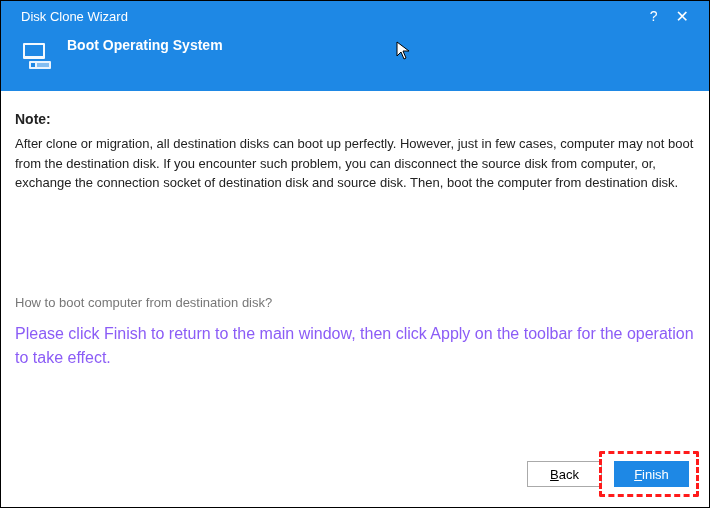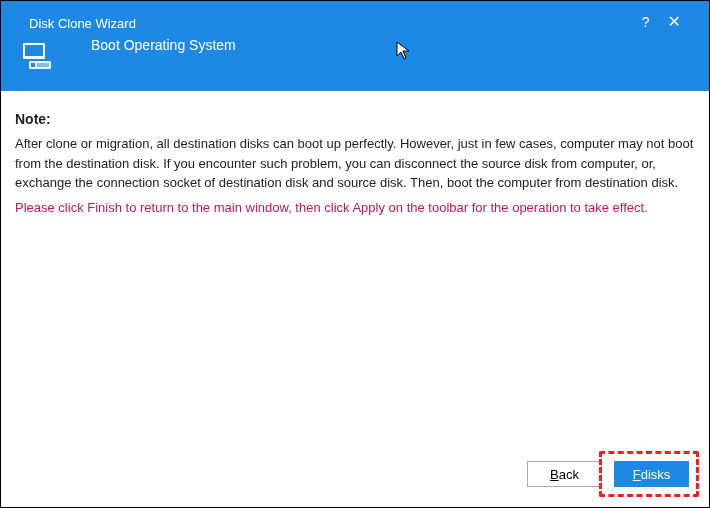--- a/index.html
+++ b/index.html
@@ -15,22 +15,22 @@
       height: 508px;
       overflow: hidden;
       position: relative;
       border: 1px solid #000;
     }
     .titlebar {
       background: #1e88e5;
       color: #fff;
       height: 30px;
       display: flex;
-      align-items: flex-end;
-      padding: 0 28px;
+      align-items: center;
+      padding: 0 20px;
       font-size: 13px;
     }
     .titlebar-title {
       flex: 1;
     }
     .titlebar-icons {
       display: flex;
       gap: 18px;
       align-items: center;
     }
@@ -63,23 +63,22 @@
     .header-icon svg {
       width: 36px;
       height: 36px;
     }
     .header-text {
       display: flex;
       flex-direction: column;
       gap: 2px;
     }
     .header-title {
-      font-weight: normal;
+      font-weight: bold;
       font-size: 14px;
-      margin-left: 24px;
     }
     .header-subtitle {
       font-size: 12px;
       color: #e0ecf9;
     }
     .content {
       padding: 18px 14px 0 14px;
       color: #222;
       font-size: 13px;
       line-height: 1.5;
@@ -93,22 +92,22 @@
       font-size: 13px;
       margin-bottom: 5px;
     }
     .link-text {
       color: #777;
       margin-top: 100px;
       margin-bottom: 10px;
       font-size: 13px;
     }
     .instruction {
-      font-size: 13px;
-      color: #be185d;
+      font-size: 16px;
+      color: #8b5cf6;
     }
     .footer {
       position: absolute;
       bottom: 20px;
       right: 20px;
       display: flex;
       gap: 12px;
       align-items: center;
     }
     .btn {
@@ -176,31 +175,32 @@
     </svg>
   </div>
   <div class="header-text">
     <div class="header-title">Boot Operating System</div>
   </div>
 </div>
 
 <div class="content">
   <div class="note-label">Note:</div>
   <div class="note-body">After clone or migration, all destination disks can boot up perfectly. However, just in few cases, computer may not boot from the destination disk. If you encounter such problem, you can disconnect the source disk from computer, or, exchange the connection socket of destination disk and source disk. Then, boot the computer from destination disk.</div>
+  <div class="link-text">How to boot computer from destination disk?</div>
   <div class="instruction">Please click Finish to return to the main window, then click Apply on the toolbar for the operation to take effect.</div>
 </div>
 
 <div class="footer">
   <button class="btn">
       <span class="underline">B</span>
       <span>ack</span>
     </button>
   <button class="btn btn-primary">
       <span class="underline">F</span>
-      <span>disks</span>
+      <span>inish</span>
     </button>
 </div>
 
 <div class="highlight-box highlight-finish"></div>
 
 <div class="cursor">
   <svg viewBox="0 0 16 20">
     <path d="M 1 1 L 1 15 L 5 11 L 8 18 L 10 17 L 7 10 L 13 10 Z" fill="#fff" stroke="#000" stroke-width="1"></path>
   </svg>
 </div>

